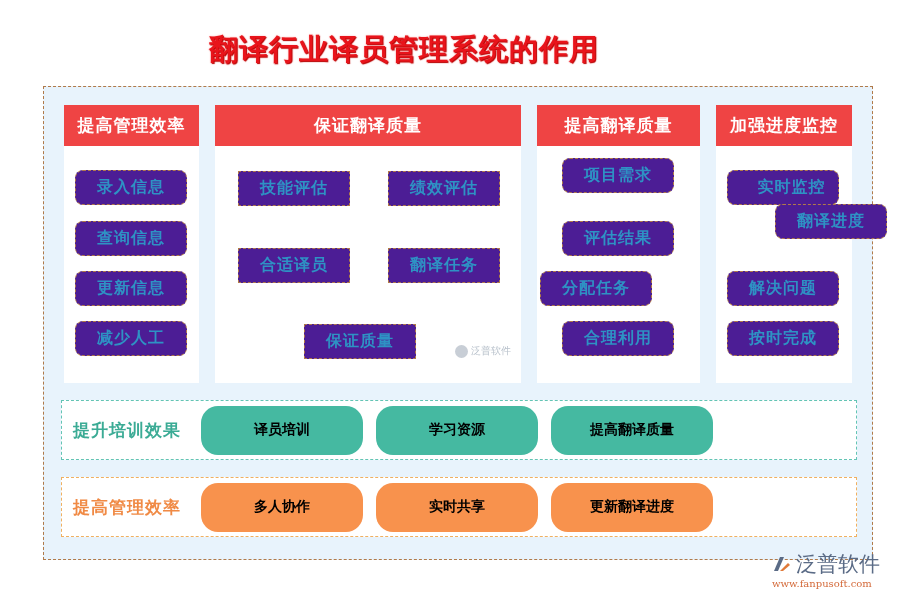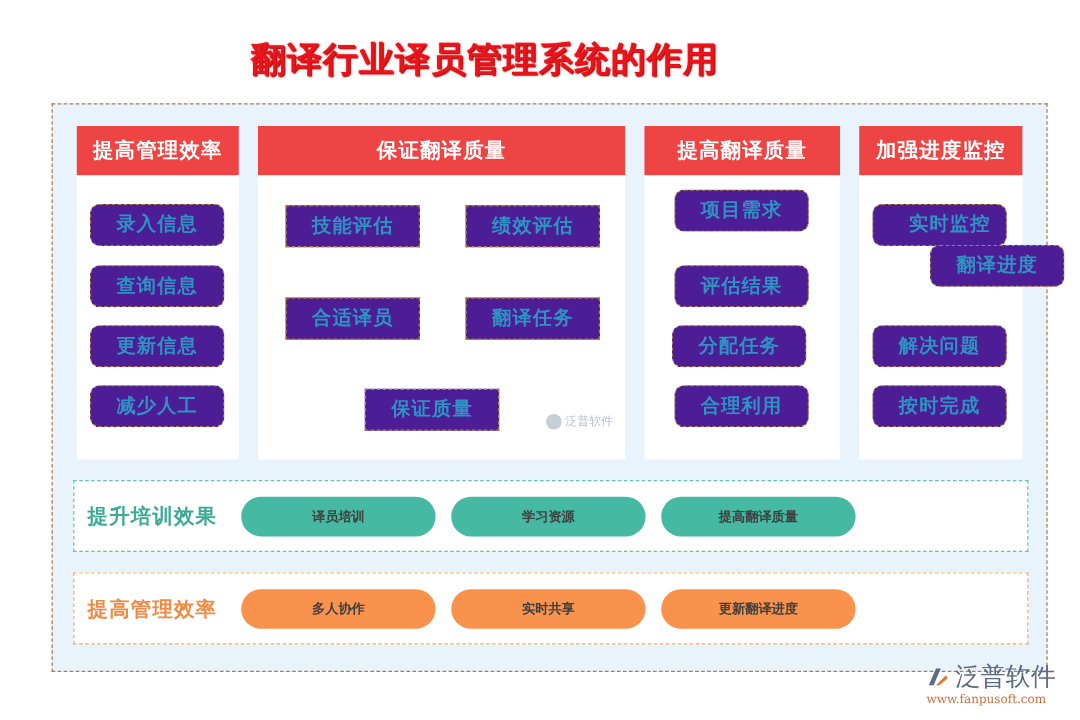--- a/index.html
+++ b/index.html
@@ -36,21 +36,21 @@
   .row-band {
     position: absolute; left: 61px; width: 796px; height: 60px; background: #ffffff;
     display: flex; align-items: center;
   }
   .row-band.green { top: 400px; border: 1.5px dashed #63c4b4; }
   .row-band.orange { top: 477px; border: 1.5px dashed #f0b060; }
   .row-label { font-size: 17px; font-weight: bold; margin-left: 11px; width: 128px; letter-spacing: 1px; }
   .green .row-label { color: #3bab95; }
   .orange .row-label { color: #f08a45; }
   .chip {
-    width: 162px; height: 33px; border-radius: 17px; color: #404040; font-size: 11px; font-weight: bold;
+    width: 162px; height: 49px; border-radius: 17px; color: #000000; font-size: 14px; font-weight: bold;
     display: flex; align-items: center; justify-content: center; margin-right: 13px;
   }
   .green .chip { background: #45b9a1; }
   .orange .chip { background: #f8924d; }
 
   .wm-small {
     position: absolute; left: 455px; top: 344px; font-size: 10px; color: #b9c2cc; display: flex; align-items: center; gap: 3px;
   }
   .wm-small .logo { width: 13px; height: 13px; border-radius: 50%; background: #c8ced6; }
 
@@ -87,21 +87,21 @@
 <div class="wm-small">
   <span class="logo"></span>
   <span>泛普软件</span>
 </div>
 
 <div class="col" style="left:537px;width:163px;">
   <div class="col-head">提高翻译质量</div>
 </div>
 <div class="pill-box" style="left:562px;top:158px;">项目需求</div>
 <div class="pill-box" style="left:562px;top:221px;">评估结果</div>
-<div class="pill-box" style="left:560px;top:271px;">分配任务</div>
+<div class="pill-box" style="left:540px;top:271px;">分配任务</div>
 <div class="pill-box" style="left:562px;top:321px;">合理利用</div>
 
 <div class="col" style="left:716px;width:136px;">
   <div class="col-head">加强进度监控</div>
 </div>
 <div class="pill-box" style="left:727px;top:170px;padding-left:17px;">实时监控</div>
 <div class="pill-box" style="left:727px;top:204px;margin-left:48px;">翻译进度</div>
 <div class="pill-box" style="left:727px;top:271px;">解决问题</div>
 <div class="pill-box" style="left:727px;top:321px;">按时完成</div>
 

